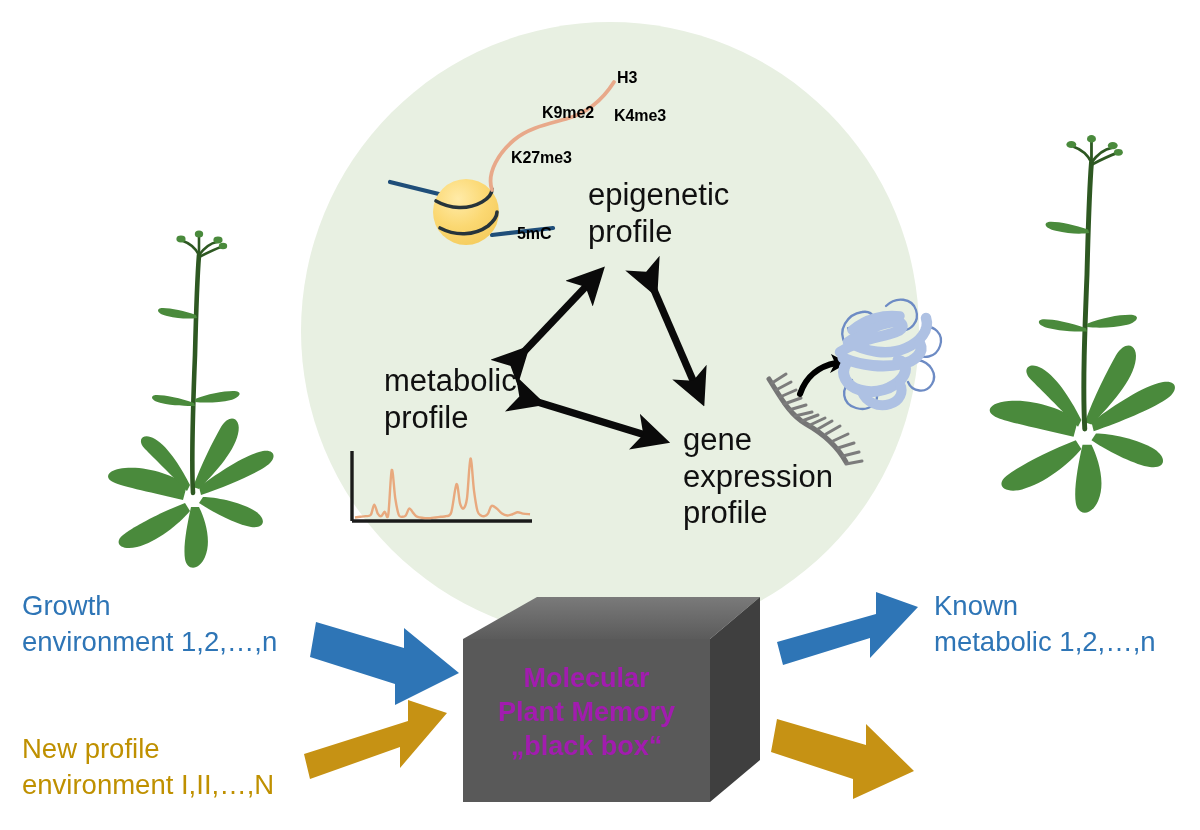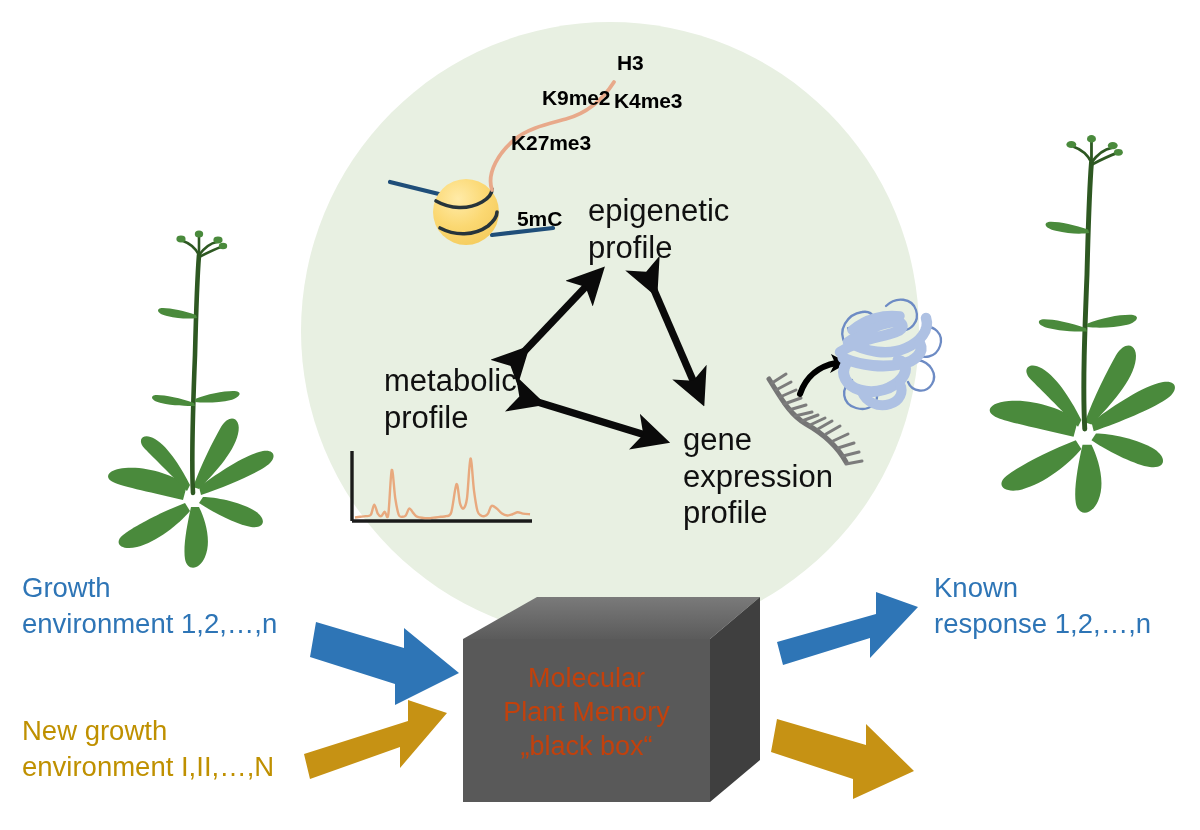--- a/index.html
+++ b/index.html
@@ -32,39 +32,41 @@
     line-height: 1.18;
     color: #000;
   }
   .profile-label {
     font-size: 31px;
     font-weight: 400;
     color: #101010;
     text-align: left;
   }
   .histone-mark {
-    font-size: 21px;
+    font-size: 16px;
     font-weight: 700;
     color: #000;
     letter-spacing: -0.1px;
+    margin-top: 18px;
   }
   .box-text {
     position: absolute;
     font-size: 27px;
-    font-weight: 400;
-    color: #c2410c;
+    font-weight: 700;
+    color: #a21caf;
     text-align: center;
     line-height: 1.26;
     white-space: pre-line;
   }
   .corner-label {
     font-size: 27.5px;
     font-weight: 400;
     line-height: 1.30;
     white-space: pre-line;
+    margin-top: 18px;
   }
   .corner-blue { color: #2E75B6; }
   .corner-gold { color: #BF9000; }
 </style>
 </head>
 <body>
 
 <div id="stage">
 
   <svg class="layer" viewBox="0 0 1200 830">
@@ -154,21 +156,21 @@
 
     <path d="M492 190 C486 172 500 152 514 140 C528 128 548 124 566 119 C584 114 600 104 614 82" fill="none" stroke="#E8A98A" stroke-width="3.8" stroke-linecap="round"></path>
   </svg>
 
   <div class="txt histone-mark" style="left:617px; top:51px;">H3</div>
   <div class="txt histone-mark" style="left:614px; top:89px;text-align:center;">K4me3</div>
   <div class="txt histone-mark" style="left:542px; top:86px;">K9me2</div>
   <div class="txt histone-mark" style="left:511px; top:131px;">K27me3</div>
   <div class="txt histone-mark" style="left:517px; top:207px;">5mC</div>
 
-  <div class="txt profile-label" style="left:588px; top:193px;">epigenetic
+  <div class="txt profile-label" style="left:588px; top:177px;">epigenetic
 profile</div>
   <div class="txt profile-label" style="left:384px; top:363px;">metabolic
 profile</div>
   <div class="txt profile-label" style="left:683px; top:422px;">gene
 expression
 profile</div>
 
   <svg class="layer" viewBox="0 0 1200 830">
     <defs>
       <marker id="ahead" markerWidth="5.2" markerHeight="5.2" refX="3.0" refY="2.6" orient="auto">
@@ -254,18 +256,18 @@
 
     <polygon fill="#C69214" points="310,779 400,747 400,768 447,713 408,700 408,721 304,754"></polygon>
 
     <polygon fill="#2E75B6" points="783,665 870,638 870,658 918,607 876,592 876,614 777,642"></polygon>
 
     <polygon fill="#C69214" points="777,719 866,745 866,724 914,771 853,799 853,779 771,752"></polygon>
   </svg>
 
   <div class="txt corner-label corner-blue" style="left:22px; top:570px;">Growth
 environment 1,2,…,n</div>
-  <div class="txt corner-label corner-gold" style="left:22px; top:713px;">New growth
+  <div class="txt corner-label corner-gold" style="left:22px; top:713px;">New profile
 environment I,II,…,N</div>
   <div class="txt corner-label corner-blue" style="left:934px; top:570px;">Known
-response 1,2,…,n</div>
+metabolic 1,2,…,n</div>
 
 </div>
 
 </body></html>

